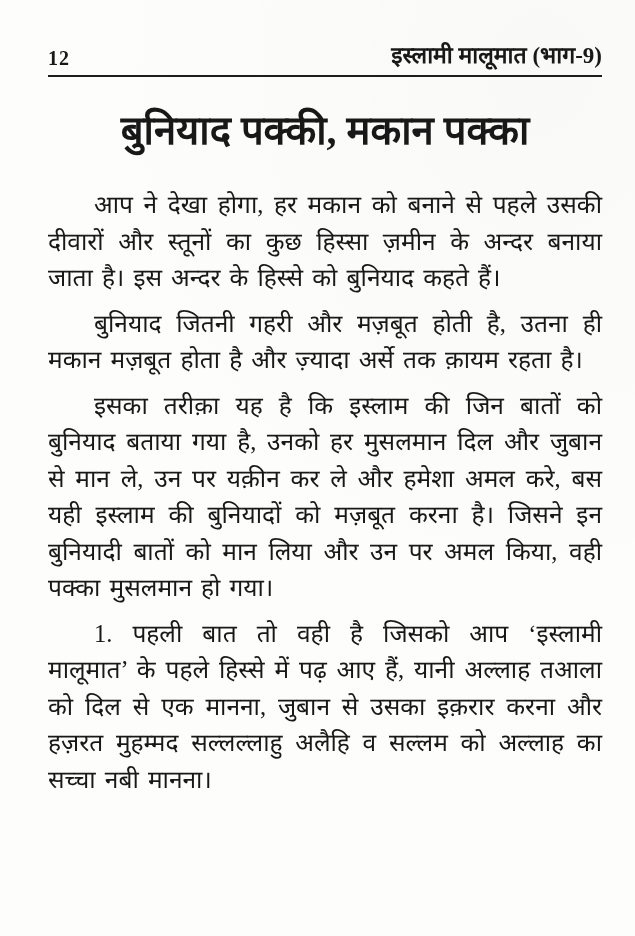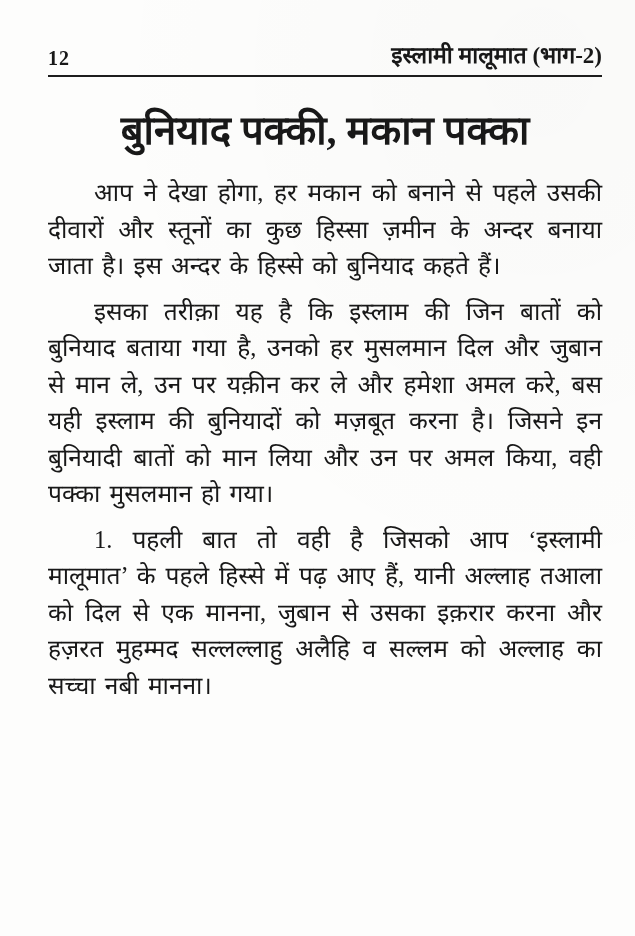--- a/index.html
+++ b/index.html
@@ -35,21 +35,21 @@
     font-size: 20px;
     font-weight: bold;
     letter-spacing: 1px;
   }
   .running-title {
     font-size: 23px;
     font-weight: bold;
   }
   .chapter-title {
     margin-top: 30px;
-    margin-bottom: 20px;
+    margin-bottom: 32px;
     text-align: center;
     font-size: 40px;
     font-weight: bold;
     line-height: 1.2;
   }
   .body-text p {
     margin: 0 0 9px 0;
     font-size: 24.5px;
     line-height: 36.5px;
     text-align: justify;
@@ -58,25 +58,26 @@
     font-family: Liberation Serif, serif;
   }
 </style>
 </head>
 <body>
 
 <div class="page">
 
   <div class="page-header">
     <span class="page-number">12</span>
-    <span class="running-title">इस्लामी मालूमात (भाग-2)</span>
+    <span class="running-title">इस्लामी मालूमात (भाग-9)</span>
   </div>
 
   <h1 class="chapter-title">बुनियाद पक्की, मकान पक्का</h1>
 
   <div class="body-text">
     <p>आप ने देखा होगा, हर मकान को बनाने से पहले उसकी दीवारों और स्तूनों का कुछ हिस्सा ज़मीन के अन्दर बनाया जाता है। इस अन्दर के हिस्से को बुनियाद कहते हैं।</p>
+    <p>बुनियाद जितनी गहरी और मज़बूत होती है, उतना ही मकान मज़बूत होता है और ज़्यादा अर्से तक क़ायम रहता है।</p>
     <p>इसका तरीक़ा यह है कि इस्लाम की जिन बातों को बुनियाद बताया गया है, उनको हर मुसलमान दिल और जुबान से मान ले, उन पर यक़ीन कर ले और हमेशा अमल करे, बस यही इस्लाम की बुनियादों को मज़बूत करना है। जिसने इन बुनियादी बातों को मान लिया और उन पर अमल किया, वही पक्का मुसलमान हो गया।</p>
     <p>1. पहली बात तो वही है जिसको आप ‘इस्लामी मालूमात’ के पहले हिस्से में पढ़ आए हैं, यानी अल्लाह तआला को दिल से एक मानना, जुबान से उसका इक़रार करना और हज़रत मुहम्मद सल्लल्लाहु अलैहि व सल्लम को अल्लाह का सच्चा नबी मानना।</p>
 
   </div>
 
 </div>
 
 </body></html>

